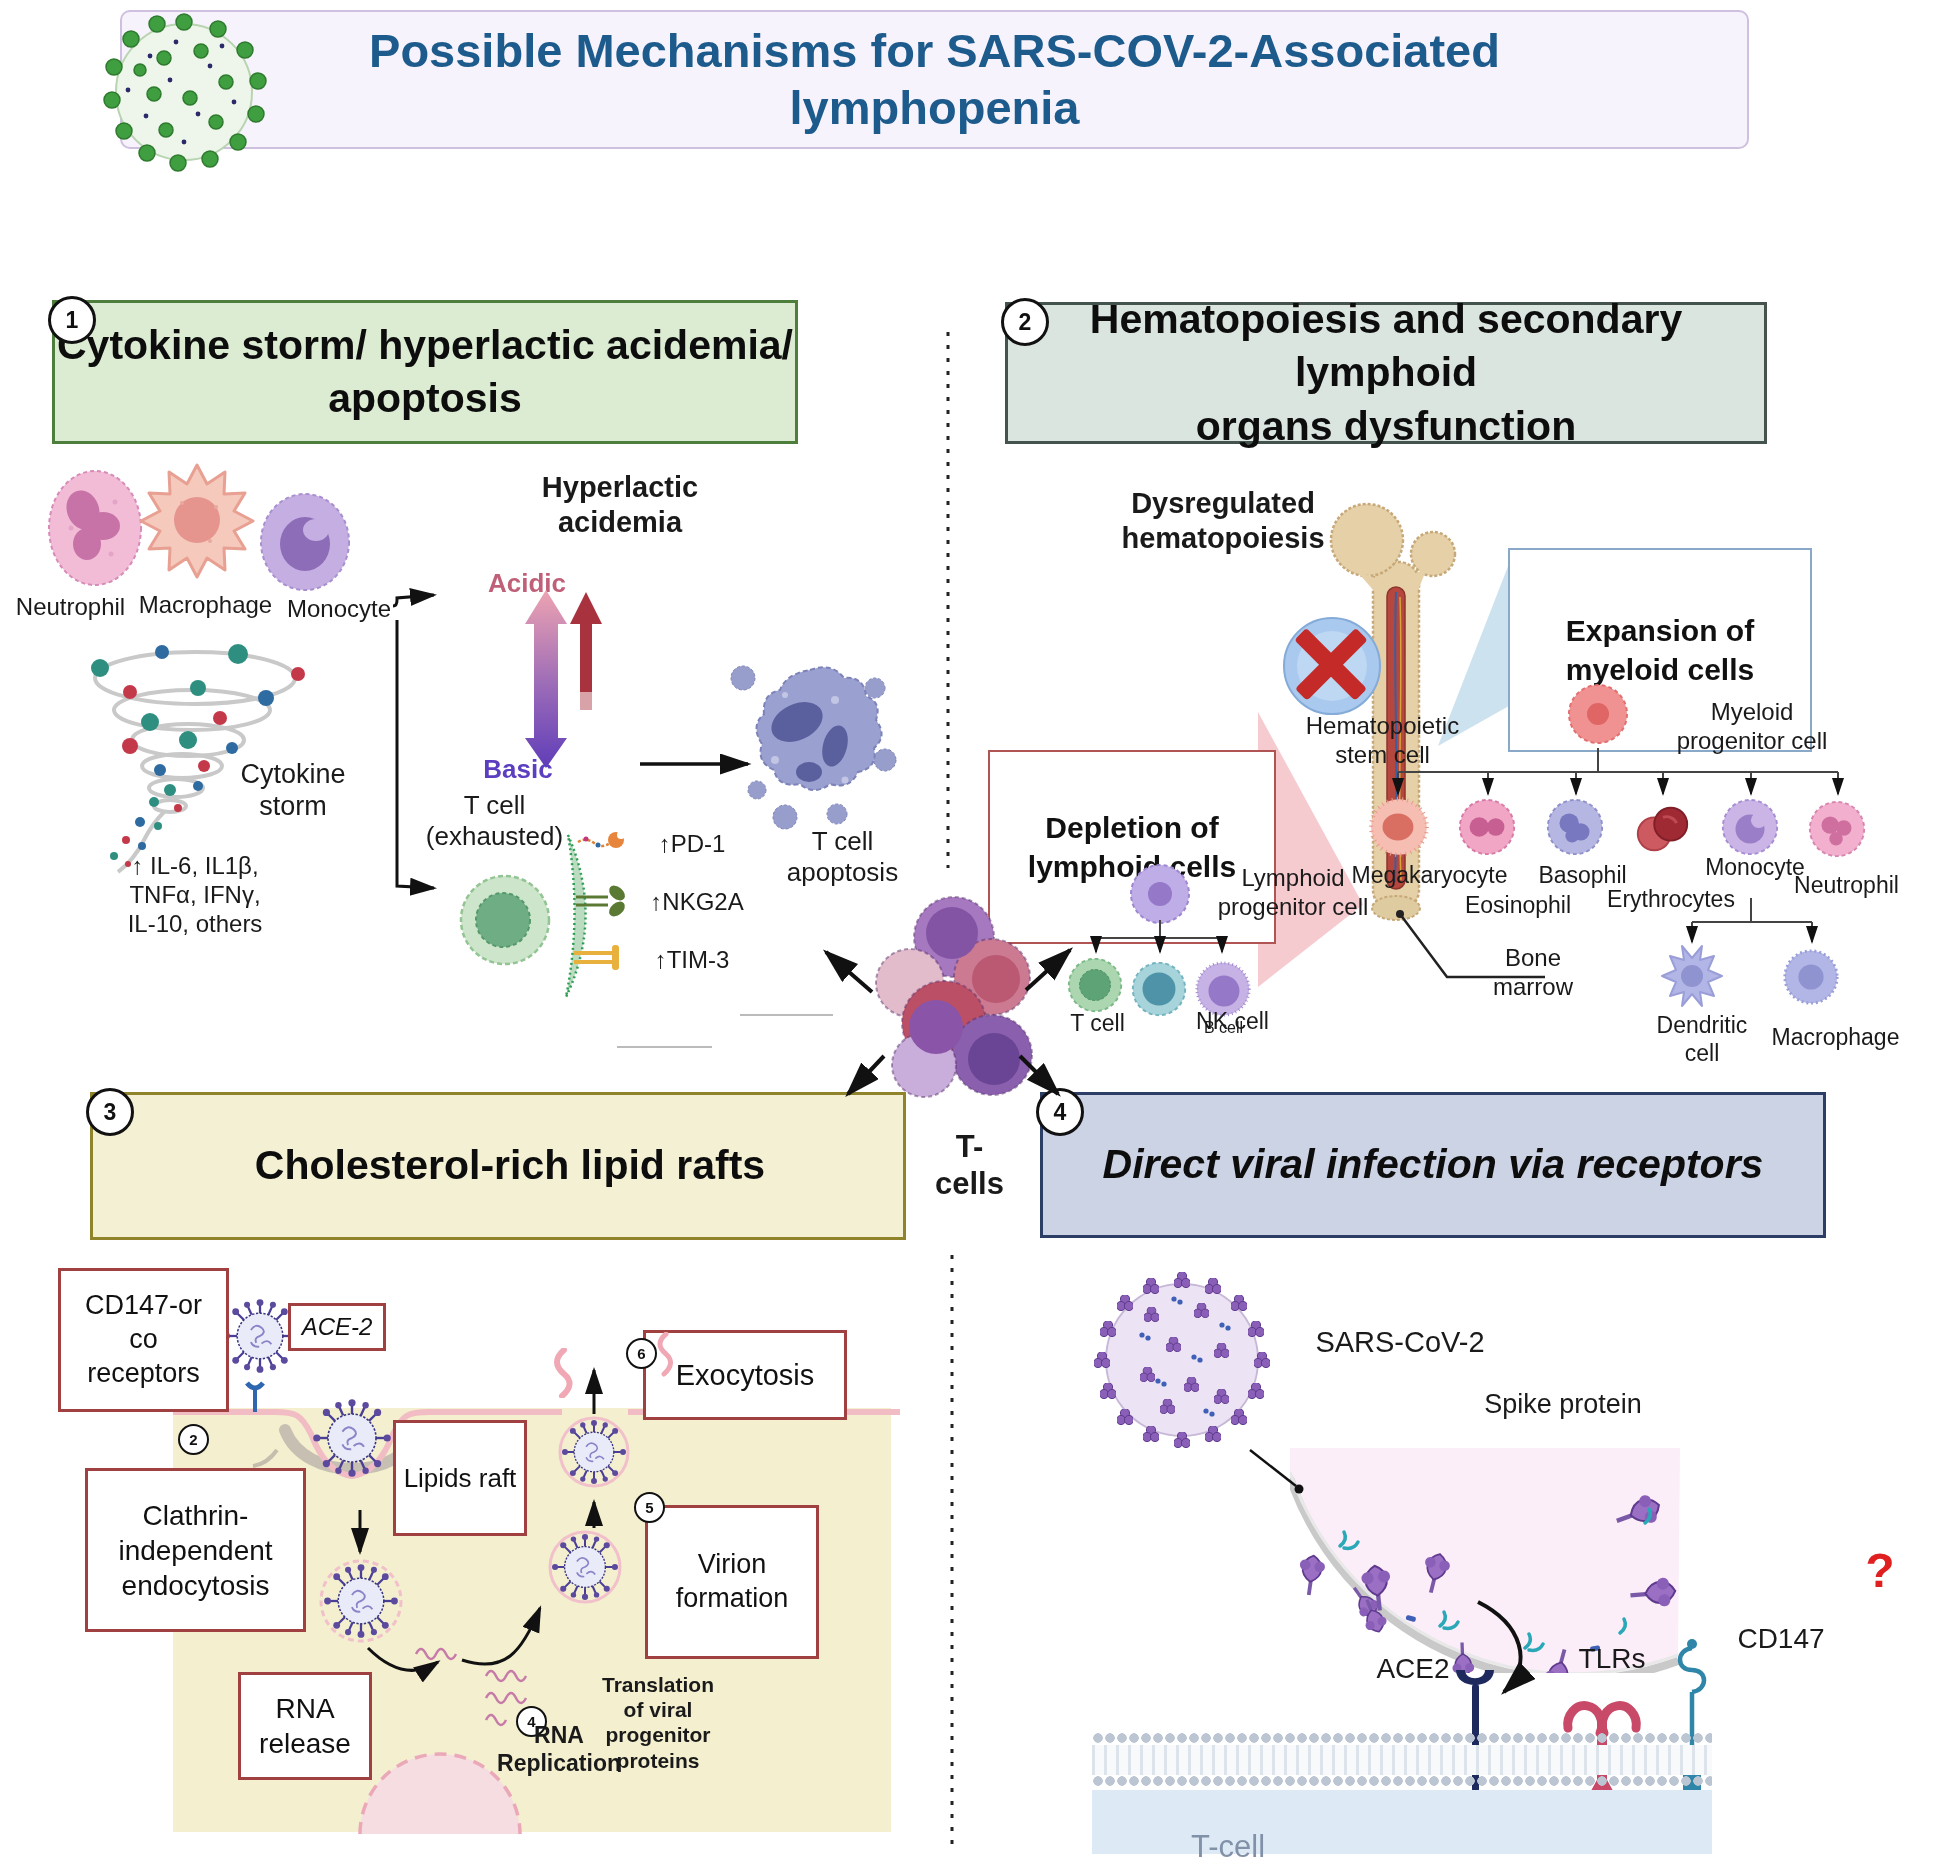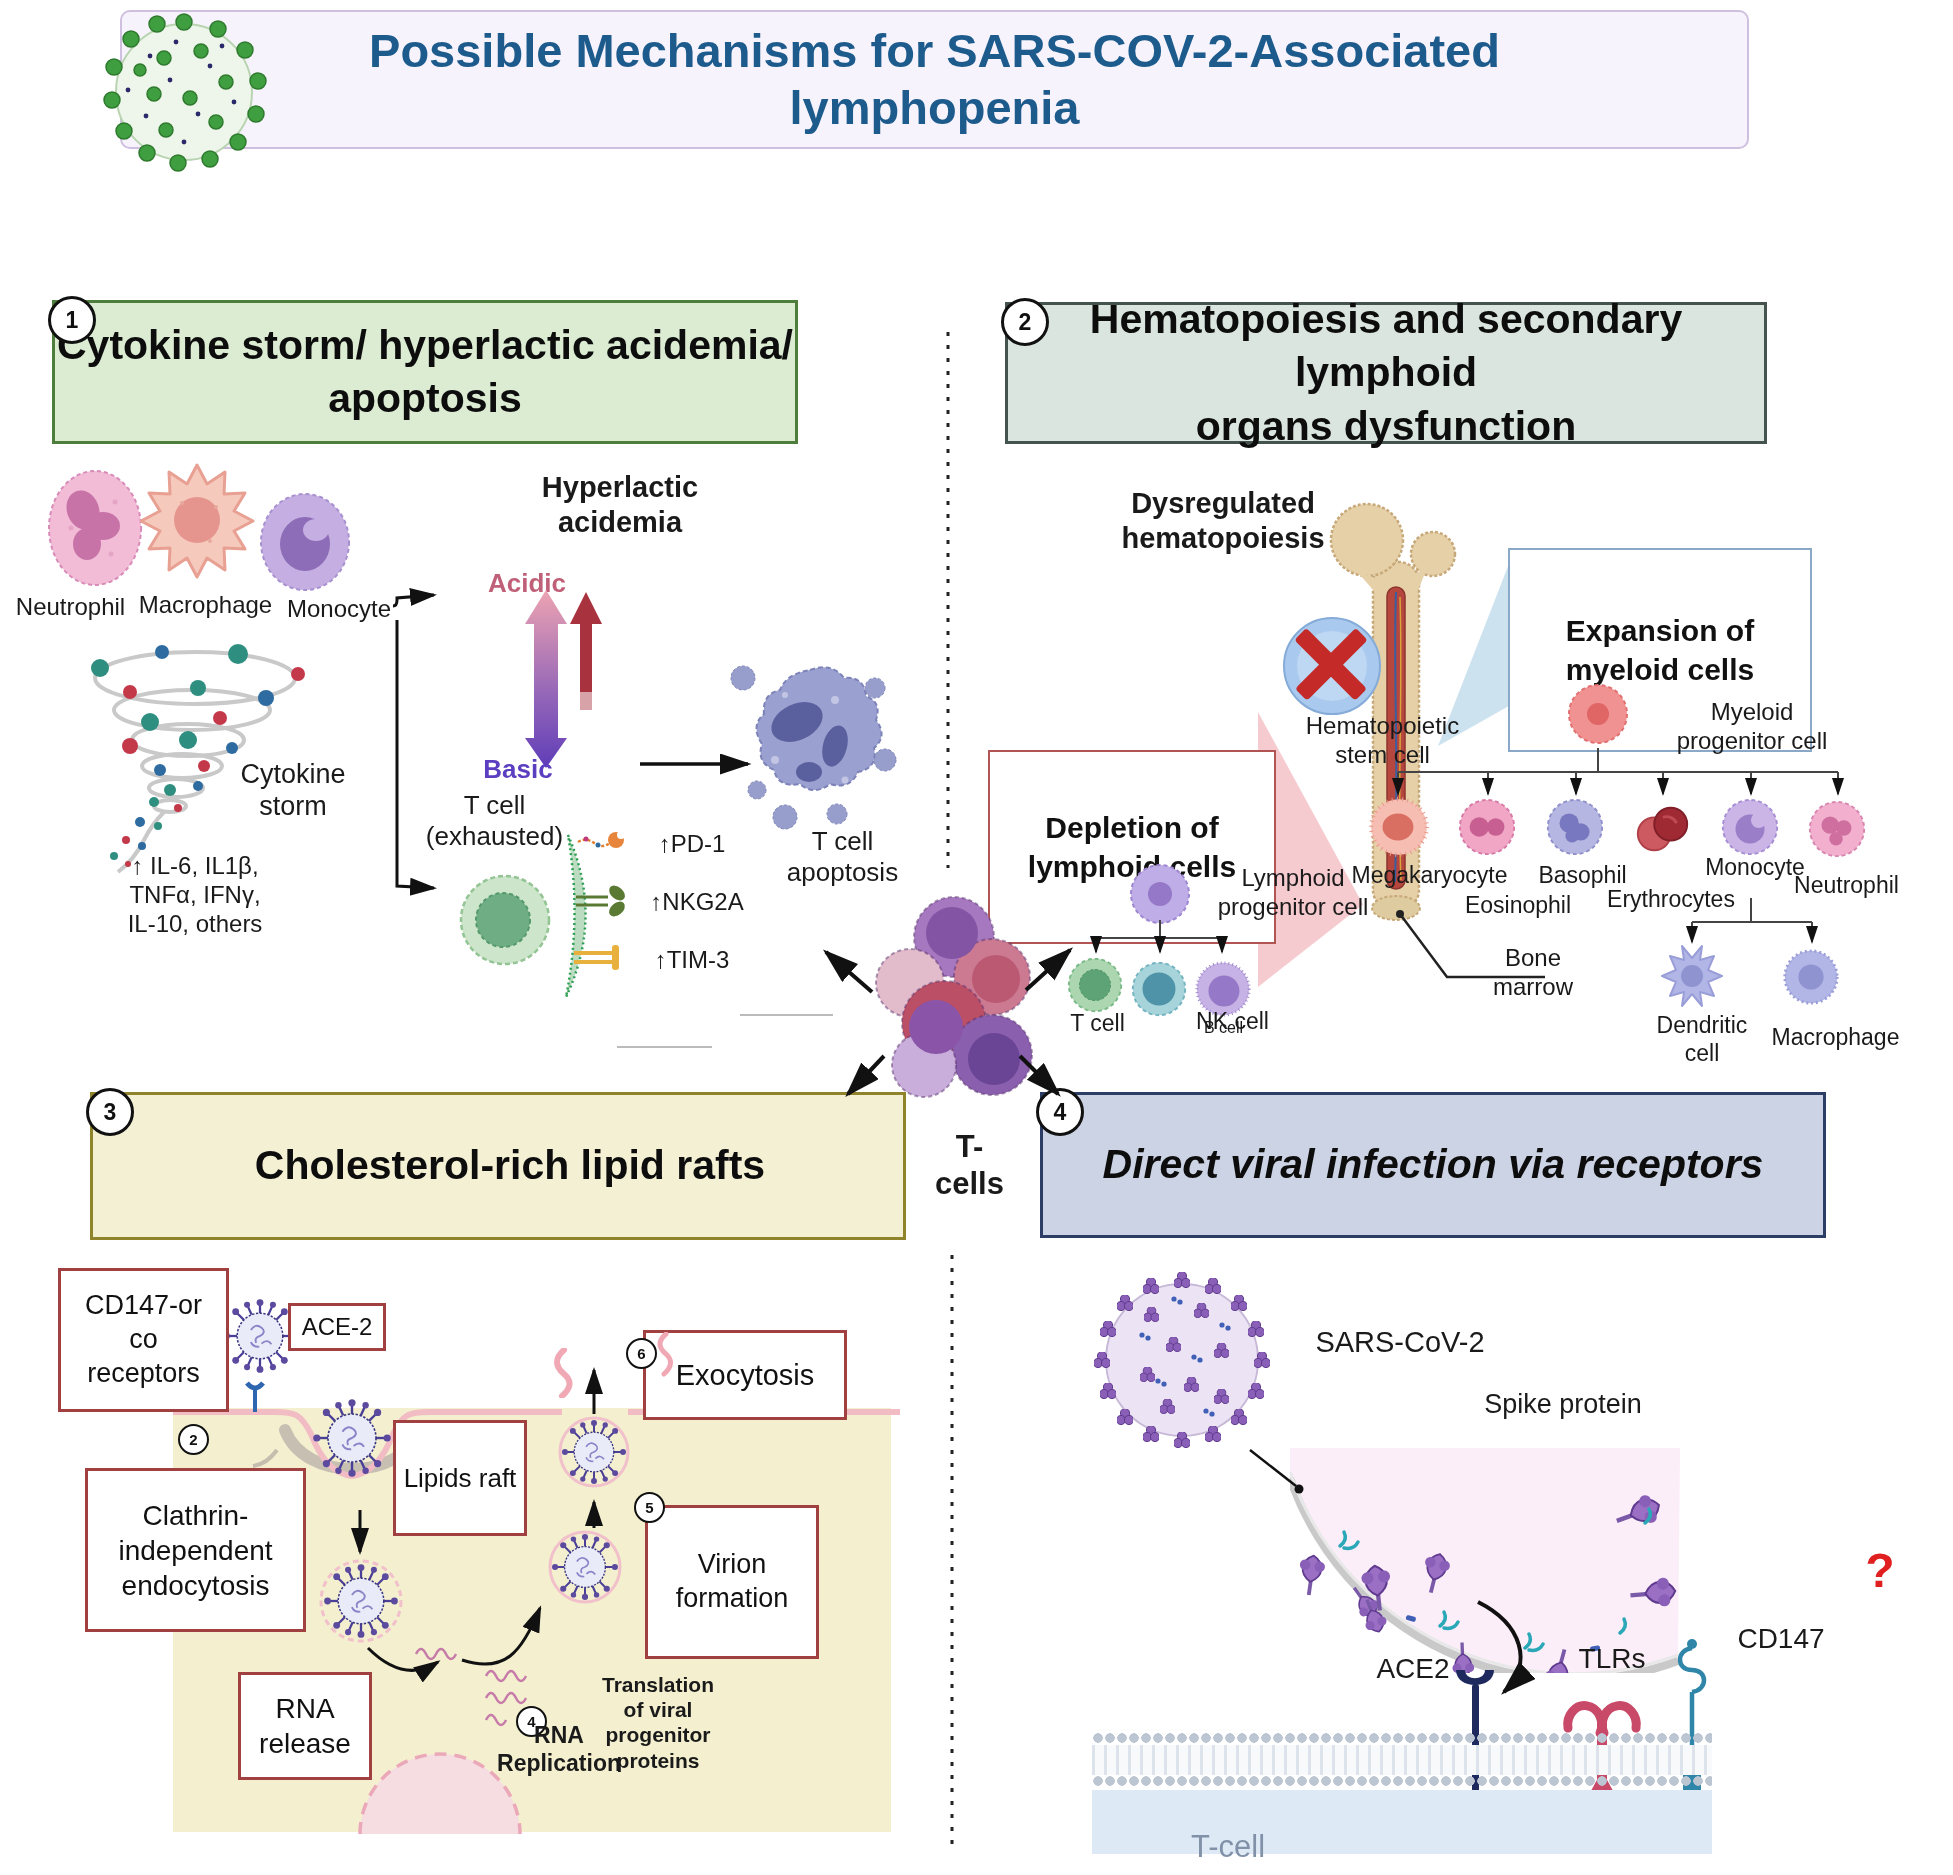--- a/index.html
+++ b/index.html
@@ -431,21 +431,21 @@
     <use href="#virion" x="3" y="3" width="68" height="68"></use>
   </svg>
   <svg class="abs" style="left:558px;top:1416px;" width="72" height="72" viewBox="0 0 72 72">
     <circle cx="36" cy="36" r="34" fill="none" stroke="#f2c0ca" stroke-width="3"></circle>
     <use href="#virion" x="3" y="3" width="66" height="66"></use>
   </svg>
 
   <div class="abs wbox pre" style="left:58px;top:1268px;width:165px;height:138px;font-size:27px;">CD147-or
 co
 receptors</div>
-  <div class="abs wbox" style="left:288px;top:1303px;width:92px;height:42px;font-size:24px;">ACE-2</div>
+  <div class="abs wbox" style="left:288px;top:1303px;width:92px;height:42px;font-size:24px;font-style:italic;">ACE-2</div>
   <div class="abs wbox pre" style="left:85px;top:1468px;width:215px;height:158px;font-size:28px;">Clathrin-
 independent
 endocytosis</div>
   <div class="abs wbox" style="left:393px;top:1420px;width:128px;height:110px;font-size:26px;">Lipids raft</div>
   <div class="abs wbox pre" style="left:238px;top:1672px;width:128px;height:102px;font-size:28px;">RNA
 release</div>
   <div class="abs wbox pre" style="left:645px;top:1505px;width:168px;height:148px;font-size:27px;">Virion
 formation</div>
   <div class="abs wbox" style="left:643px;top:1330px;width:198px;height:84px;font-size:29px;">Exocytosis</div>
 

